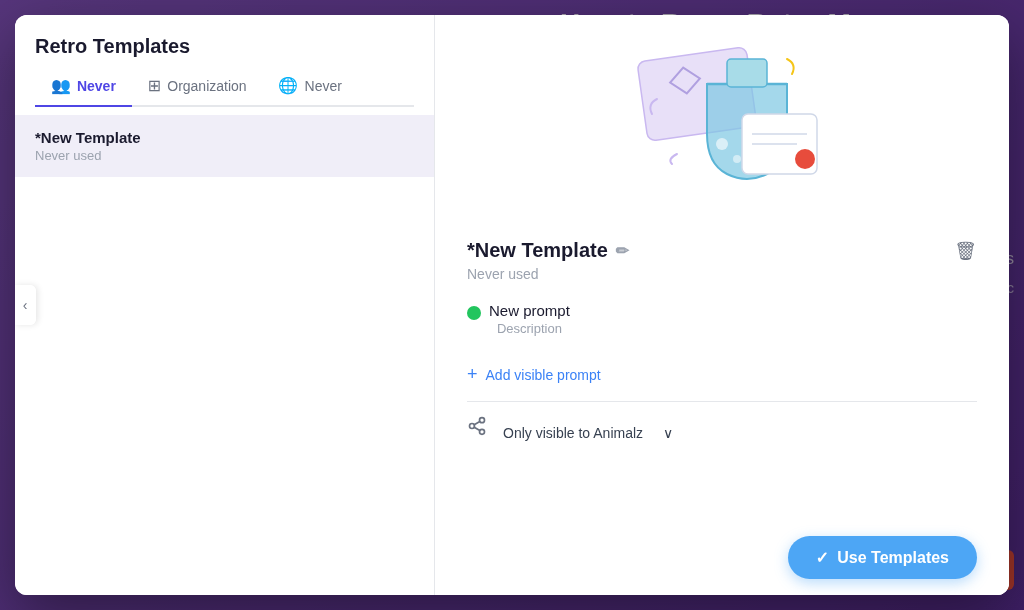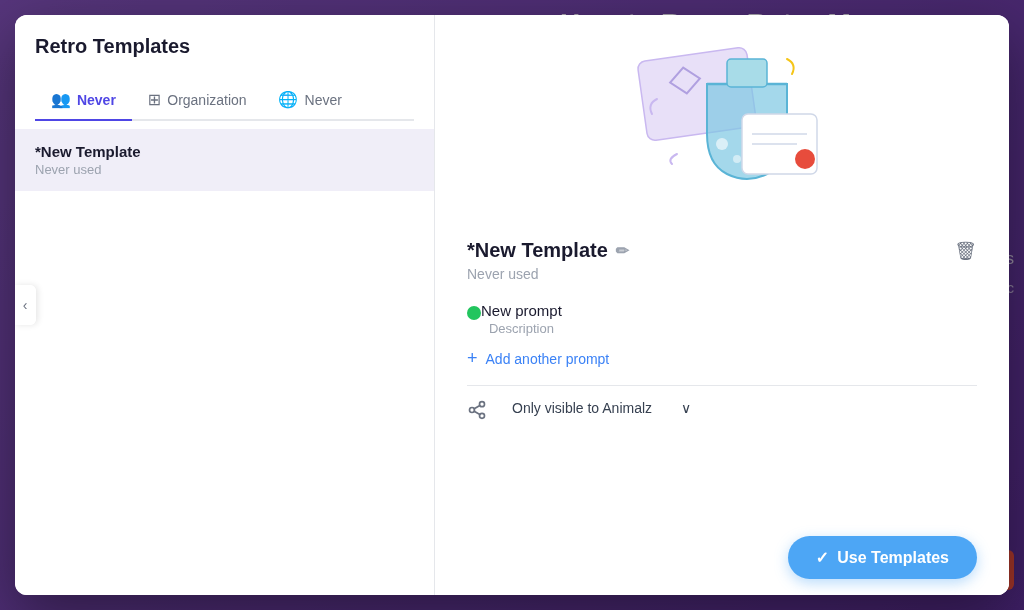--- a/index.html
+++ b/index.html
@@ -88,21 +88,21 @@
     }
 
     .left-header {
       padding: 20px 20px 0;
     }
 
     .left-title {
       font-size: 20px;
       font-weight: 700;
       color: #1a1a2e;
-      margin-bottom: 22px;
+      margin-bottom: 8px;
     }
 
     .tabs {
       display: flex;
       gap: 0;
       border-bottom: 2px solid #e5e7eb;
     }
 
     .tab {
       display: flex;
@@ -213,22 +213,22 @@
 
     .template-meta {
       font-size: 14px;
       color: #9ca3af;
       margin-bottom: 20px;
     }
 
     .prompt-item {
       display: flex;
       align-items: flex-start;
-      gap: 0;
-      margin-bottom: 12px;
+      gap: 8px;
+      margin-bottom: 28px;
     }
 
     .prompt-dot {
       width: 14px;
       height: 14px;
       background: #22c55e;
       border-radius: 50%;
       margin-top: 4px;
       flex-shrink: 0;
     }
@@ -268,22 +268,22 @@
     }
 
     .divider {
       border: none;
       border-top: 1px solid #e5e7eb;
       margin: 4px 0 14px;
     }
 
     .visibility-row {
       display: flex;
-      align-items: flex-start;
-      gap: 25px;
+      align-items: flex-end;
+      gap: 16px;
     }
 
     .share-icon {
       color: #6b7280;
       font-size: 18px;
     }
 
     .visibility-text {
       font-size: 14px;
       color: #374151;
@@ -431,21 +431,21 @@
         <div class="prompt-item">
           <div class="prompt-dot"></div>
           <div>
             <div class="prompt-text">New prompt</div>
             <div class="prompt-desc">Description</div>
           </div>
         </div>
 
         <div class="add-prompt">
           <span class="add-prompt-icon">+</span>
-          <span class="add-prompt-text">Add another prompt</span>
+          <span class="add-prompt-text">Add visible prompt</span>
         </div>
 
         <hr class="divider">
 
         <div class="visibility-row">
           <span class="share-icon">
             <svg width="20" height="20" viewBox="0 0 24 24" fill="none" stroke="#6b7280" stroke-width="2" stroke-linecap="round" stroke-linejoin="round">
               <circle cx="18" cy="5" r="3"></circle>
               <circle cx="6" cy="12" r="3"></circle>
               <circle cx="18" cy="19" r="3"></circle>

